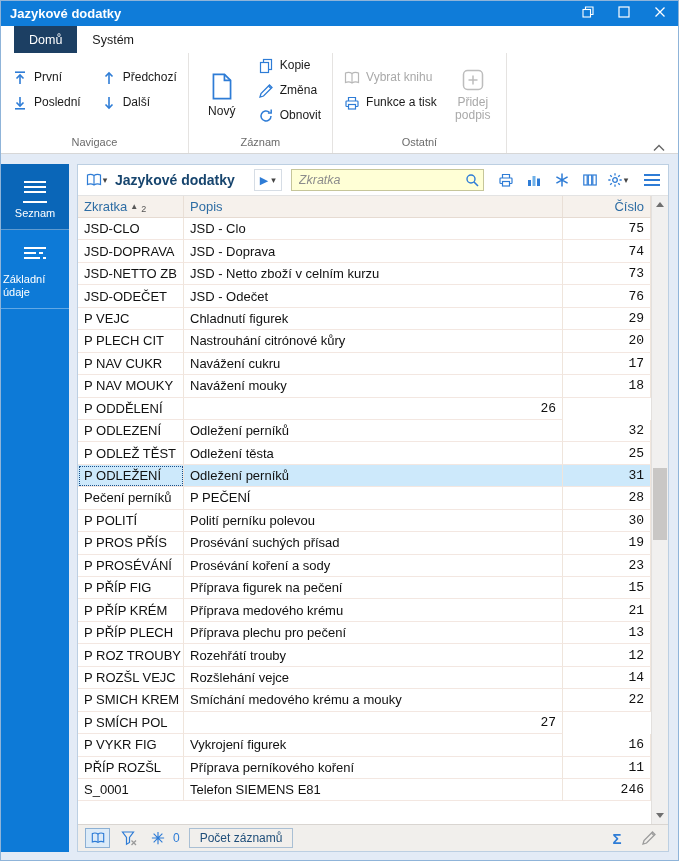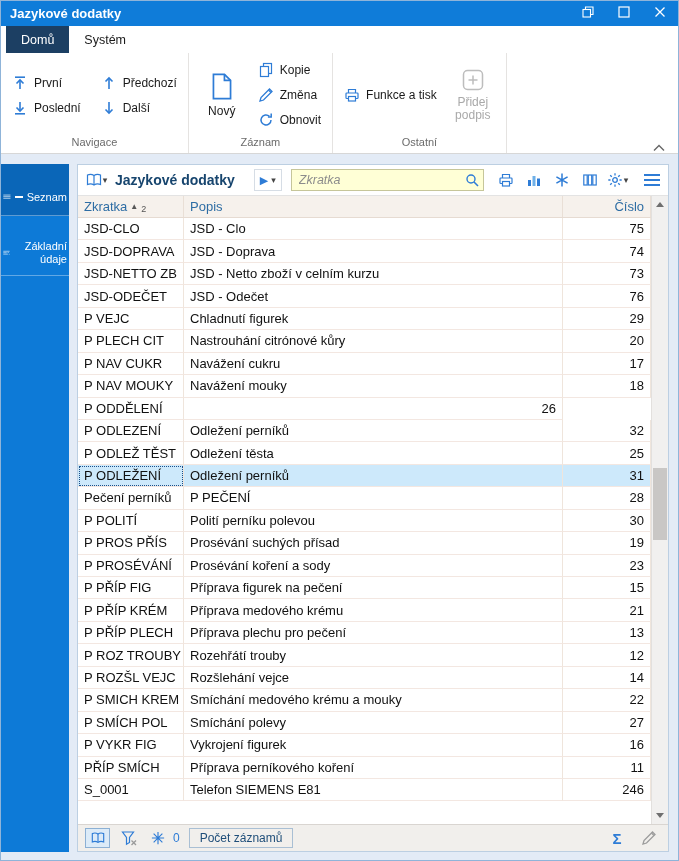--- a/index.html
+++ b/index.html
@@ -22,46 +22,46 @@
     height:25px; flex:0 0 25px; background:#0f7cd9; color:#fff;
     display:flex; align-items:center; padding-left:9px;
     font-size:13px; font-weight:bold;
   }
   .win-controls { margin-left:auto; display:flex; height:100%; }
   .win-btn { width:36px; display:flex; align-items:center; justify-content:center; }
   .win-btn svg { width:12px; height:12px; }
 
   
   .ribbon { background:#fff; border-bottom:1px solid #d7d7d7; flex:0 0 128px; display:flex; flex-direction:column; }
-  .tabs { display:flex; height:27px; padding-left:5px; align-items:stretch; }
+  .tabs { display:flex; height:27px; padding-left:13px; align-items:stretch; }
   .tab { padding:0 15px; display:flex; align-items:center; font-size:12.5px; color:#1a1a1a; }
   .tab.active { background:#1c3f63; color:#fff; }
   .ribbon-body { flex:1; display:flex; position:relative; }
   .rgroup { display:flex; flex-direction:column; border-right:1px solid #e5e3e1; padding:3px 8px 0 8px; }
   .rgroup-content { flex:1; display:flex; align-items:center; }
   .rgroup-label { height:19px; text-align:center; font-size:11px; color:#6b6b6b; line-height:17px; }
   .nav-grid { display:grid; grid-template-columns:auto auto; grid-auto-rows:25px; column-gap:14px; align-content:center; }
-  .sbtn { display:flex; align-items:center; gap:6px; font-size:12px; color:#1a1a1a; padding:0 3px; height:25px; white-space:nowrap; }
+  .sbtn { display:flex; gap:6px; font-size:12px; color:#1a1a1a; padding:0 3px; height:25px; white-space:nowrap; }
   .sbtn .ic { flex:0 0 16px; }
   .bigbtn { width:50px; min-height:72px; display:flex; flex-direction:column; align-items:center; justify-content:center; gap:4px; font-size:12px; color:#1a1a1a; text-align:center; }
   .rcol { display:flex; flex-direction:column; justify-content:center; }
   .disabled, .disabled * { color:#a9a9a9 !important; }
   .ic { display:inline-flex; width:16px; height:16px; }
   .ic svg { width:100%; height:100%; }
   .ic22 { display:inline-flex; width:24px; height:18px; }
   .ic22 svg { width:100%; height:100%; }
   .icdoc { display:inline-flex; width:22px; height:27px; }
   .icdoc svg { width:100%; height:100%; }
   .ribbon-chevron { position:absolute; right:12px; bottom:4px; width:14px; height:10px; display:flex; }
   .ribbon-chevron svg { width:100%; height:100%; }
 
   
   .mainrow { flex:1; display:flex; padding:10px 9px 8px 0; min-height:0; }
   .sidebar { width:68px; flex:0 0 68px; background:#0d7ad7; display:flex; flex-direction:column; }
-  .side-item { color:#fff; display:flex; flex-direction:row; align-items:center; padding:24px 2px 9px; gap:4px; font-size:11px; text-align:right; border-bottom:1px solid rgba(255,255,255,.35); line-height:13px; }
+  .side-item { color:#fff; display:flex; flex-direction:column; align-items:center; padding:15px 2px 9px; gap:4px; font-size:11px; text-align:left; border-bottom:1px solid rgba(255,255,255,.35); line-height:13px; }
   .side-item.active { background:#0a66b8; }
   .active-bar { width:24px; height:2px; background:#fff; }
 
   .content { flex:1; margin-left:8px; display:flex; flex-direction:column; background:#fff; border:1px solid #bccfe2; min-width:0; }
 
   
   .ctoolbar { height:31px; flex:0 0 31px; display:flex; align-items:center; padding:0 5px 0 7px; gap:5px; border-bottom:1px solid #e3e3e3; background:#fff; }
   .ctitle { font-size:14px; font-weight:bold; color:#17456e; margin:0 14px 0 2px; white-space:nowrap; }
   .chev { font-size:9px; color:#444; line-height:1; }
   .playbtn { height:22px; padding:0 5px; border:1px solid #d6dde5; display:flex; align-items:center; gap:3px; color:#2e7cd6; font-size:11px; margin-right:4px; }
@@ -75,21 +75,21 @@
   .table-area { flex:1; display:flex; min-height:0; }
   .tbl { flex:1; display:flex; flex-direction:column; min-width:0; }
   .thead { display:grid; grid-template-columns:106px 1fr 88px; height:22px; flex:0 0 22px; background:#f6f1ec; border-bottom:1px solid #e6dbd2; color:#2e6da4; font-size:13px; }
   .th { padding:0 6px; border-right:1px solid #e9dfd6; display:flex; align-items:center; gap:3px; overflow:hidden; white-space:nowrap; }
   .th.num { justify-content:flex-end; }
   .sort-arrow { font-size:8px; color:#555; }
   .sort-order { font-size:9px; color:#555; margin-top:4px; }
   .rows { flex:1; overflow:hidden; background:#fff; }
   .trow { display:grid; grid-template-columns:106px 1fr 88px; height:22.45px; font-size:13px; color:#111; }
   .cell { padding:0 6px; border-right:1px solid #efe5dc; border-bottom:1px solid #f3e7e1; display:flex; align-items:center; white-space:nowrap; overflow:hidden; background:#fff; }
-  .c-ci { justify-content:flex-end; }
+  .c-ci { justify-content:flex-end;font-family:Liberation Mono, monospace; }
   .trow.selected .cell { background:#cde9fb; }
   .trow.selected .c-zk { outline:1px dotted #1a4f8a; outline-offset:-2px; }
 
   
   .vscroll { width:17px; flex:0 0 17px; background:#f1f0ef; border-left:1px solid #e2e0de; display:flex; flex-direction:column; }
   .varrow { height:17px; flex:0 0 17px; display:flex; align-items:center; justify-content:center; }
   .tri-up { width:0; height:0; border-left:4px solid transparent; border-right:4px solid transparent; border-bottom:5px solid #6f6f6f; }
   .tri-down { width:0; height:0; border-left:4px solid transparent; border-right:4px solid transparent; border-top:5px solid #6f6f6f; }
   .vtrack { flex:1; position:relative; }
   .vthumb { position:absolute; left:1px; right:1px; top:43%; height:12%; background:#c9c7c5; }
@@ -235,20 +235,29 @@
               <span>Obnovit</span>
             </button>
           </div>
         </div>
         <div class="rgroup-label">Záznam</div>
       </div>
 
       <div class="rgroup">
         <div class="rgroup-content" style="gap:8px;">
           <div class="rcol">
+            <button class="sbtn disabled">
+              <span class="ic">
+                  <svg viewBox="0 0 16 16">
+                    <path d="M1.5 3c2-.9 4.5-.9 6.5.5 2-1.4 4.5-1.4 6.5-.5v9.5c-2-.9-4.5-.9-6.5.5-2-1.4-4.5-1.4-6.5-.5z" fill="none" stroke="#b7b7b7" stroke-width="1.2"></path>
+                    <path d="M8 3.5V13" stroke="#b7b7b7" stroke-width="1.2"></path>
+                  </svg>
+                </span>
+              <span>Vybrat knihu</span>
+            </button>
             <button class="sbtn">
               <span class="ic">
                   <svg viewBox="0 0 16 16">
                     <path d="M4.5 6V2.5h7V6" stroke="#2e7cd6" fill="none" stroke-width="1.2"></path>
                     <rect x="2" y="6" width="12" height="5.5" rx="0.8" stroke="#2e7cd6" fill="none" stroke-width="1.2"></rect>
                     <rect x="4.5" y="9.5" width="7" height="4.5" stroke="#2e7cd6" fill="#fff" stroke-width="1.2"></rect>
                   </svg>
                 </span>
               <span>Funkce a tisk</span>
             </button>
@@ -512,30 +521,29 @@
     <div class="cell c-po">Rozšlehání vejce</div>
     <div class="cell c-ci">14</div>
   </div>
               <div class="trow">
     <div class="cell c-zk">P SMICH KREM</div>
     <div class="cell c-po">Smíchání medového krému a mouky</div>
     <div class="cell c-ci">22</div>
   </div>
               <div class="trow">
     <div class="cell c-zk">P SMÍCH POL</div>
-    <div class="cell c-po">Smíchání polevy</div>
     <div class="cell c-ci">27</div>
   </div>
               <div class="trow">
     <div class="cell c-zk">P VYKR FIG</div>
     <div class="cell c-po">Vykrojení figurek</div>
     <div class="cell c-ci">16</div>
   </div>
               <div class="trow">
-    <div class="cell c-zk">PŘÍP SMÍCH</div>
+    <div class="cell c-zk">PŘÍP ROZŠL</div>
     <div class="cell c-po">Příprava perníkového koření</div>
     <div class="cell c-ci">11</div>
   </div>
               <div class="trow">
     <div class="cell c-zk">S_0001</div>
     <div class="cell c-po">Telefon SIEMENS E81</div>
     <div class="cell c-ci">246</div>
   </div>
             </div>
         </div>

